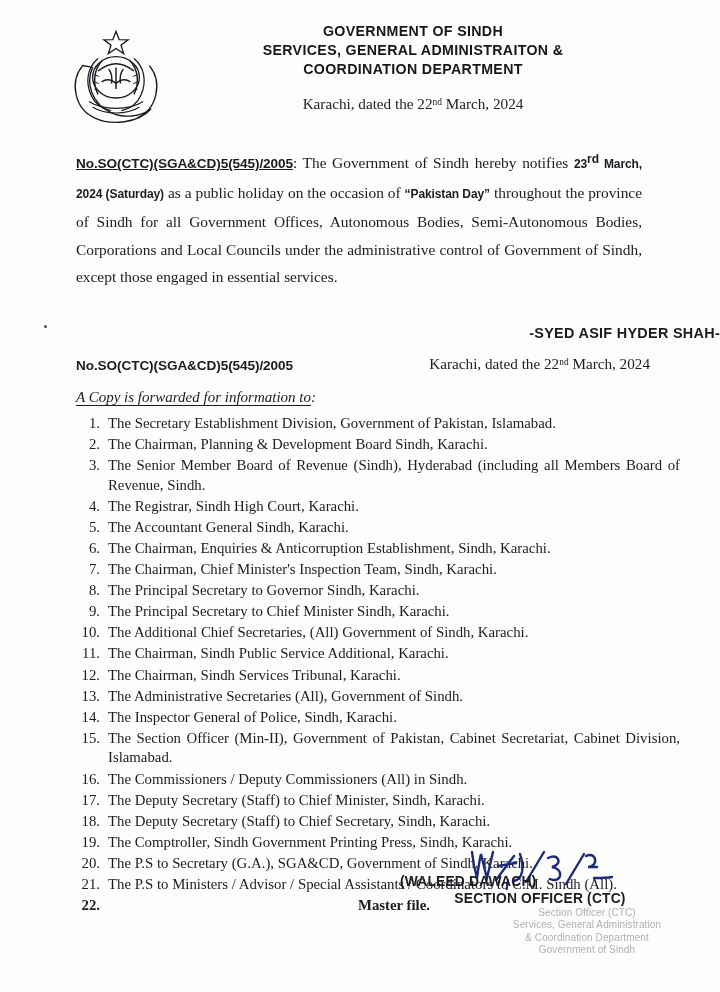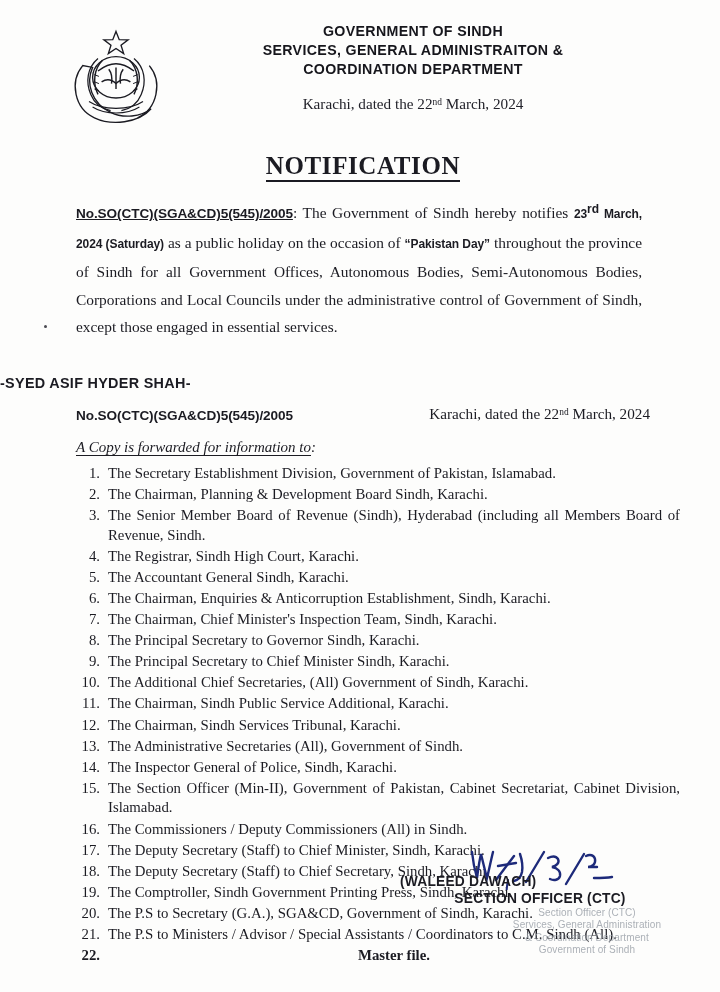--- a/index.html
+++ b/index.html
@@ -84,21 +84,21 @@
   .bold-s {
     font-family: Liberation Sans, sans-serif;
     font-weight: bold;
     font-size: 12px;
     letter-spacing: -0.1px;
   }
 
   
   .sig-block {
     margin-top: 34px;
-    text-align: left;
+    text-align: right;
   }
   .sig-name {
     font-family: "Liberation Sans", sans-serif;
     font-weight: bold;
     font-size: 14.4px;
     letter-spacing: 0.3px;
   }
   .sig-desig {
     font-family: "Liberation Sans", sans-serif;
     font-weight: bold;
@@ -256,21 +256,20 @@
       </svg>
     </div>
     <div class="header-text">
       <div class="org-line">GOVERNMENT OF SINDH</div>
       <div class="org-line">SERVICES, GENERAL ADMINISTRAITON &amp;</div>
       <div class="org-line">COORDINATION DEPARTMENT</div>
       <div class="date-line"><span>Karachi, dated the 22</span><sup>nd</sup><span> March, 2024</span></div>
     </div>
   </div>
 
-  <div class="notif-title"><span>NOTIFICATION</span></div>
 
   <div class="body-wrap">
     <p class="body-para"><span class="ref-inline">No.SO(CTC)(SGA&amp;CD)5(545)/2005</span><span>: The Government of Sindh hereby notifies </span><span class="bold-s">23</span><sup class="bold-s">rd</sup><span class="bold-s"> March, 2024 (Saturday)</span><span> as a public holiday on the occasion of </span><span class="bold-s">“Pakistan Day”</span><span> throughout the province of Sindh for all Government Offices, Autonomous Bodies, Semi-Autonomous Bodies, Corporations and Local Councils under the administrative control of Government of Sindh, except those engaged in essential services.</span></p>
   </div>
 
   <div class="sig-block">
     <div class="sig-name">-SYED ASIF HYDER SHAH-</div>
   </div>
 
   <div class="ref-row">

